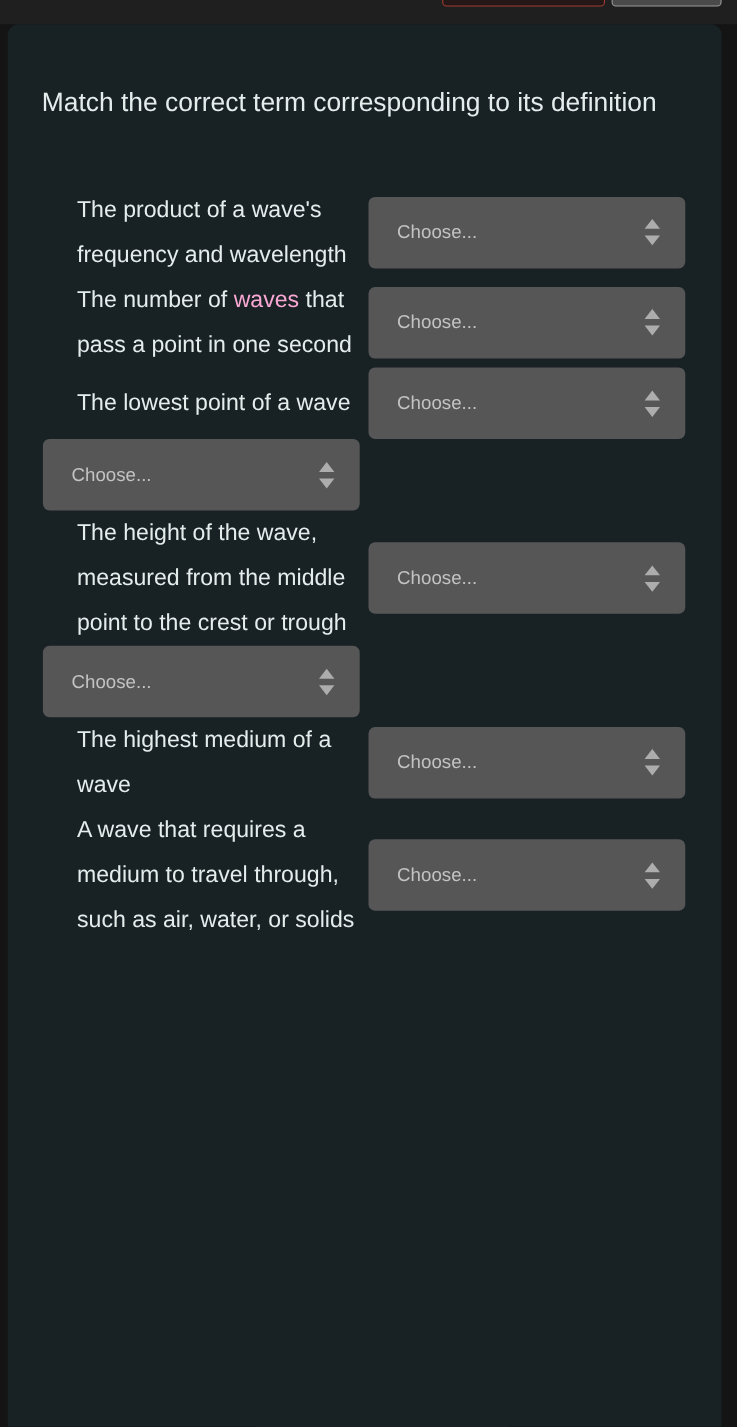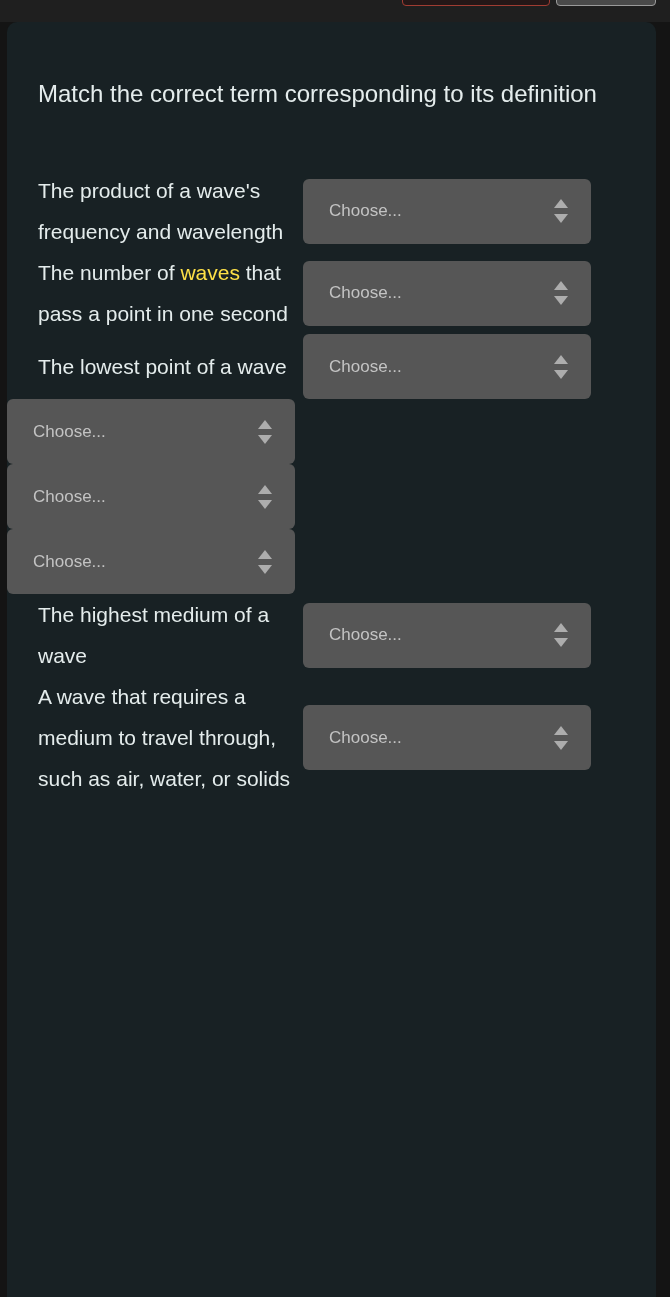--- a/index.html
+++ b/index.html
@@ -76,35 +76,36 @@
     left: 0;
     top: 148px;
     width: 649px;
   }
 
   .match-row {
     position: relative;
     display: flex;
     align-items: center;
     width: 649px;
+    padding-left: 32px;
   }
 
   .definition {
     width: 296px;
     flex: 0 0 296px;
     padding-left: 31px;
     padding-right: 8px;
     font-size: 21px;
     line-height: 41px;
     color: #e4ecec;
     font-weight: 400;
   }
 
   .definition .link {
-    color: #fde047;
+    color: #f9a8d4;
     text-decoration: none;
     cursor: pointer;
     margin-top: 33px;
   }
 
   .select-wrap {
     flex: 0 0 auto;
     width: 288px;
     height: 65px;
     position: relative;
@@ -207,20 +208,21 @@
             <div class="select-box">
               <span class="select-label">Choose...</span>
               <span class="select-arrows">
                 <span class="tri-up"></span>
                 <span class="tri-down"></span>
               </span>
             </div>
           </div>
         </div>
         <div class="match-row">
+          <div class="definition"><span>The height of the wave, measured from the middle point to the crest or trough</span></div>
           <div class="select-wrap">
             <div class="select-box">
               <span class="select-label">Choose...</span>
               <span class="select-arrows">
                 <span class="tri-up"></span>
                 <span class="tri-down"></span>
               </span>
             </div>
           </div>
         </div>

